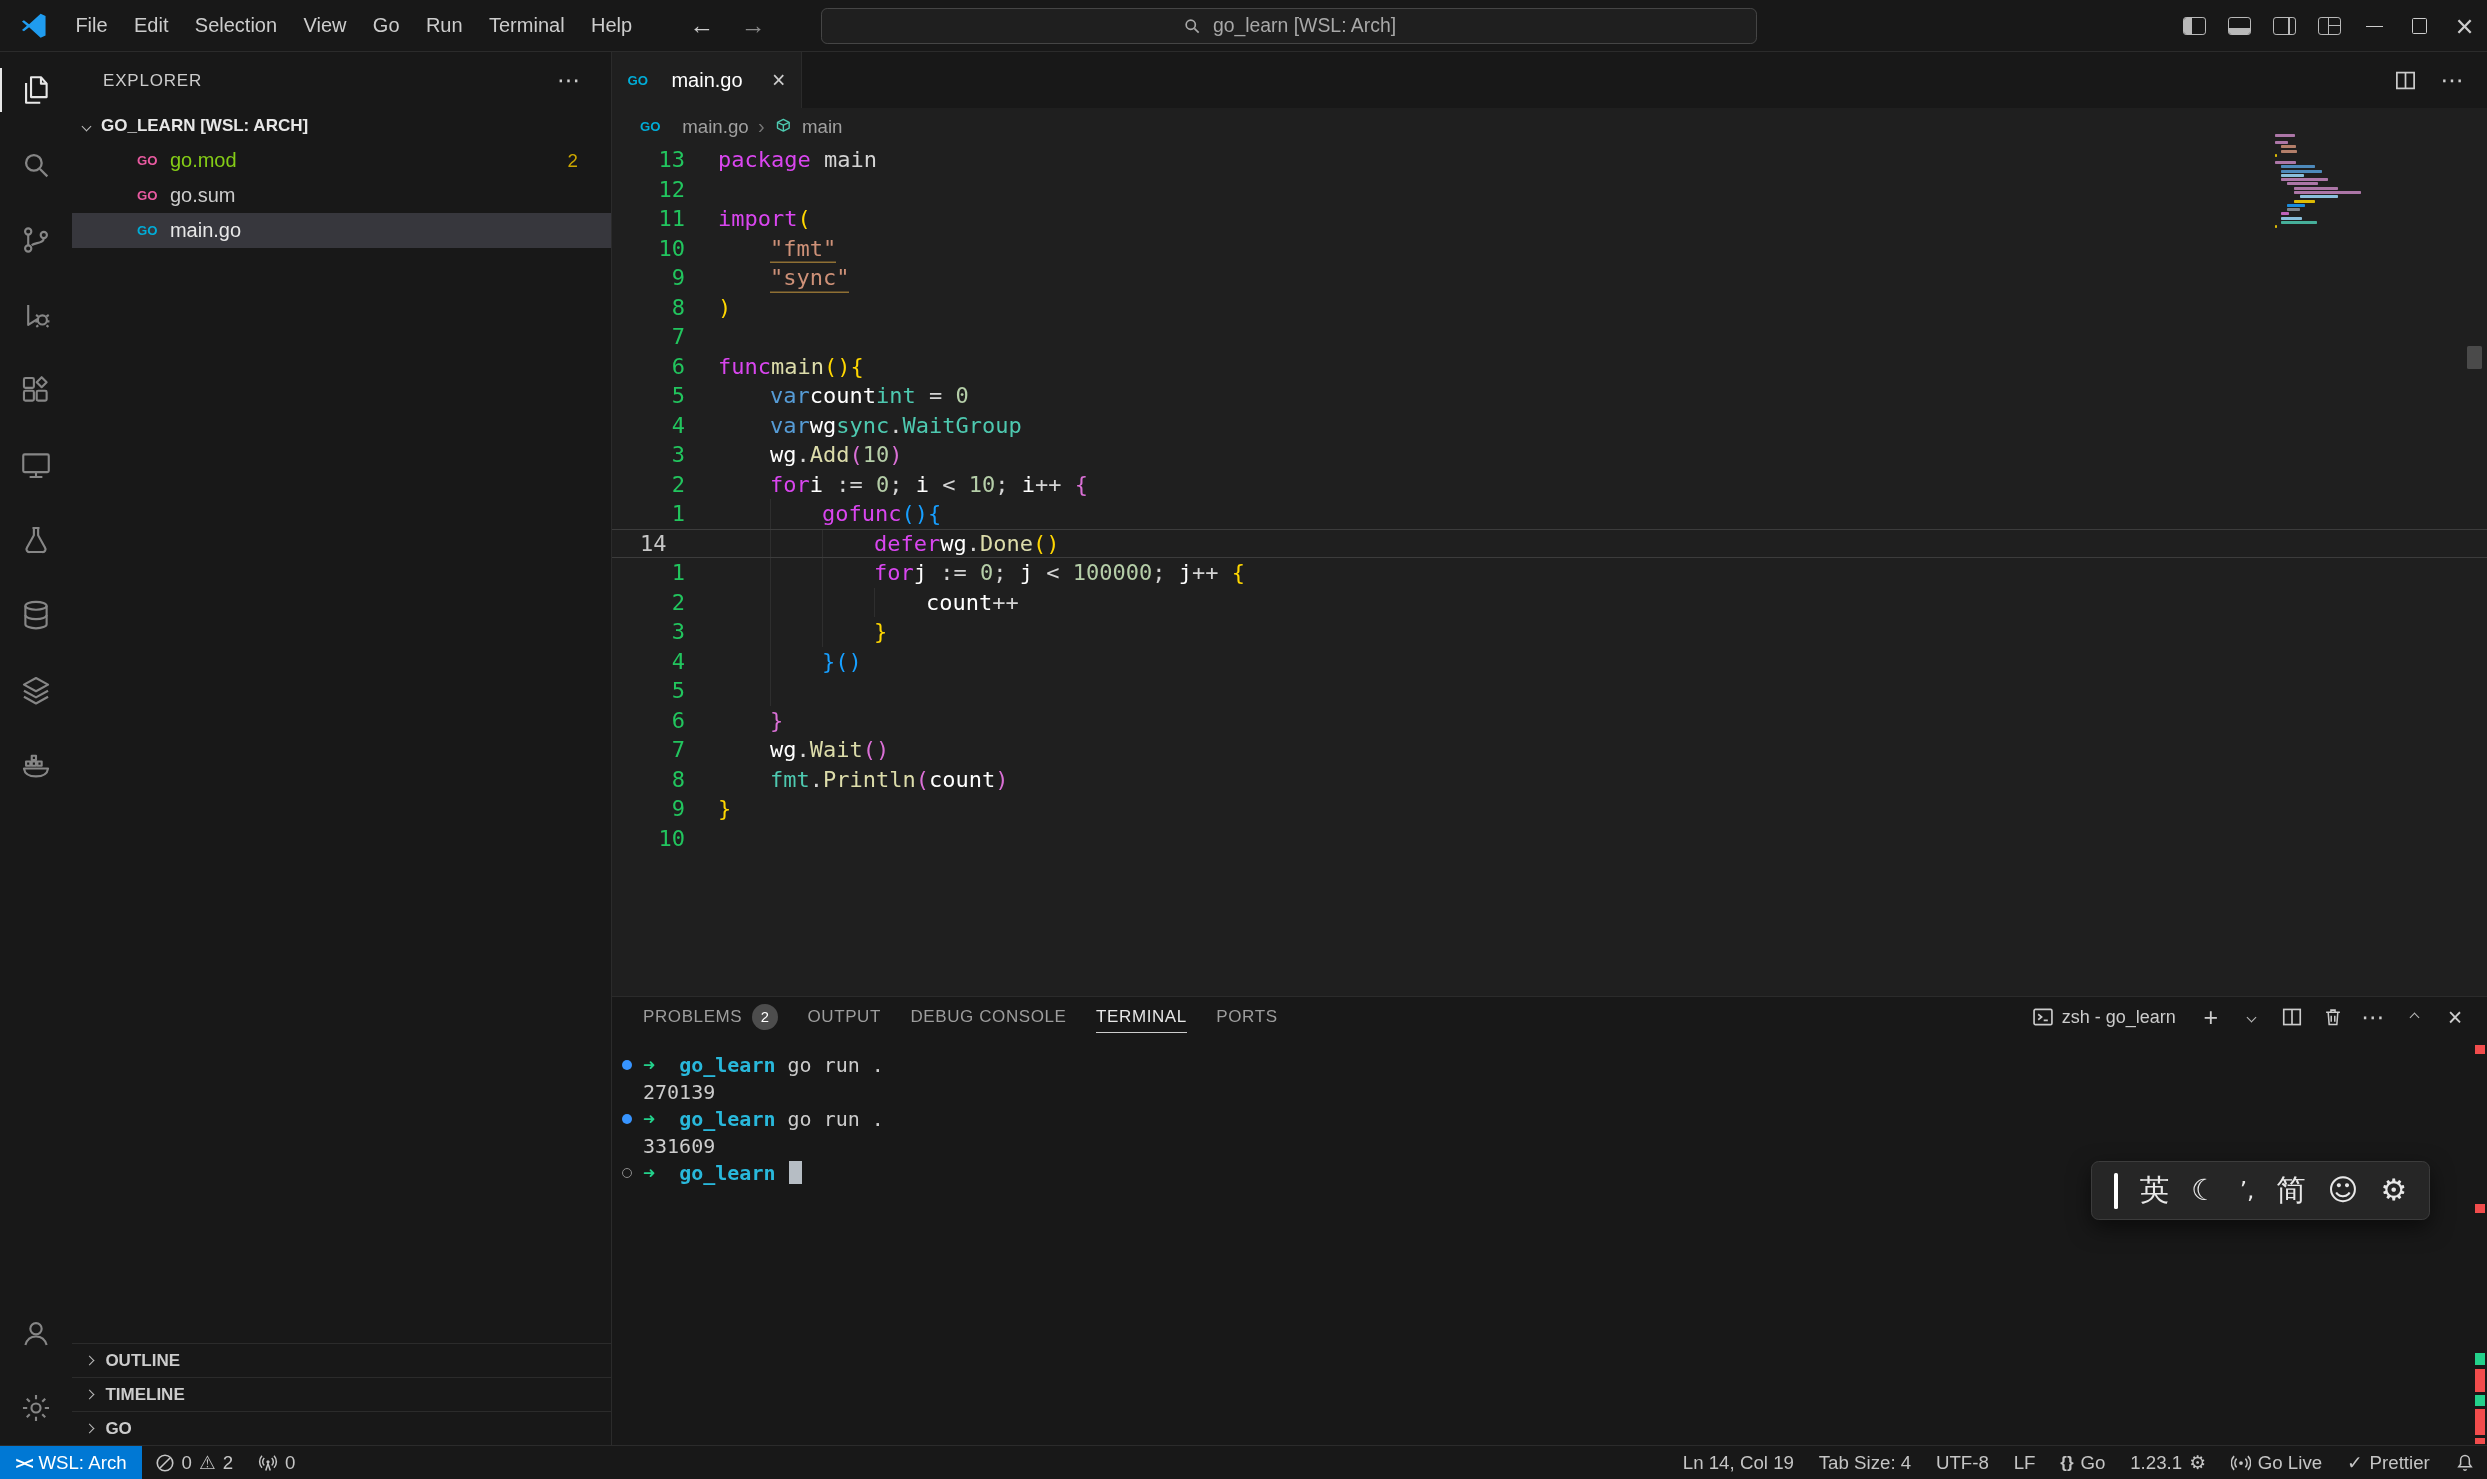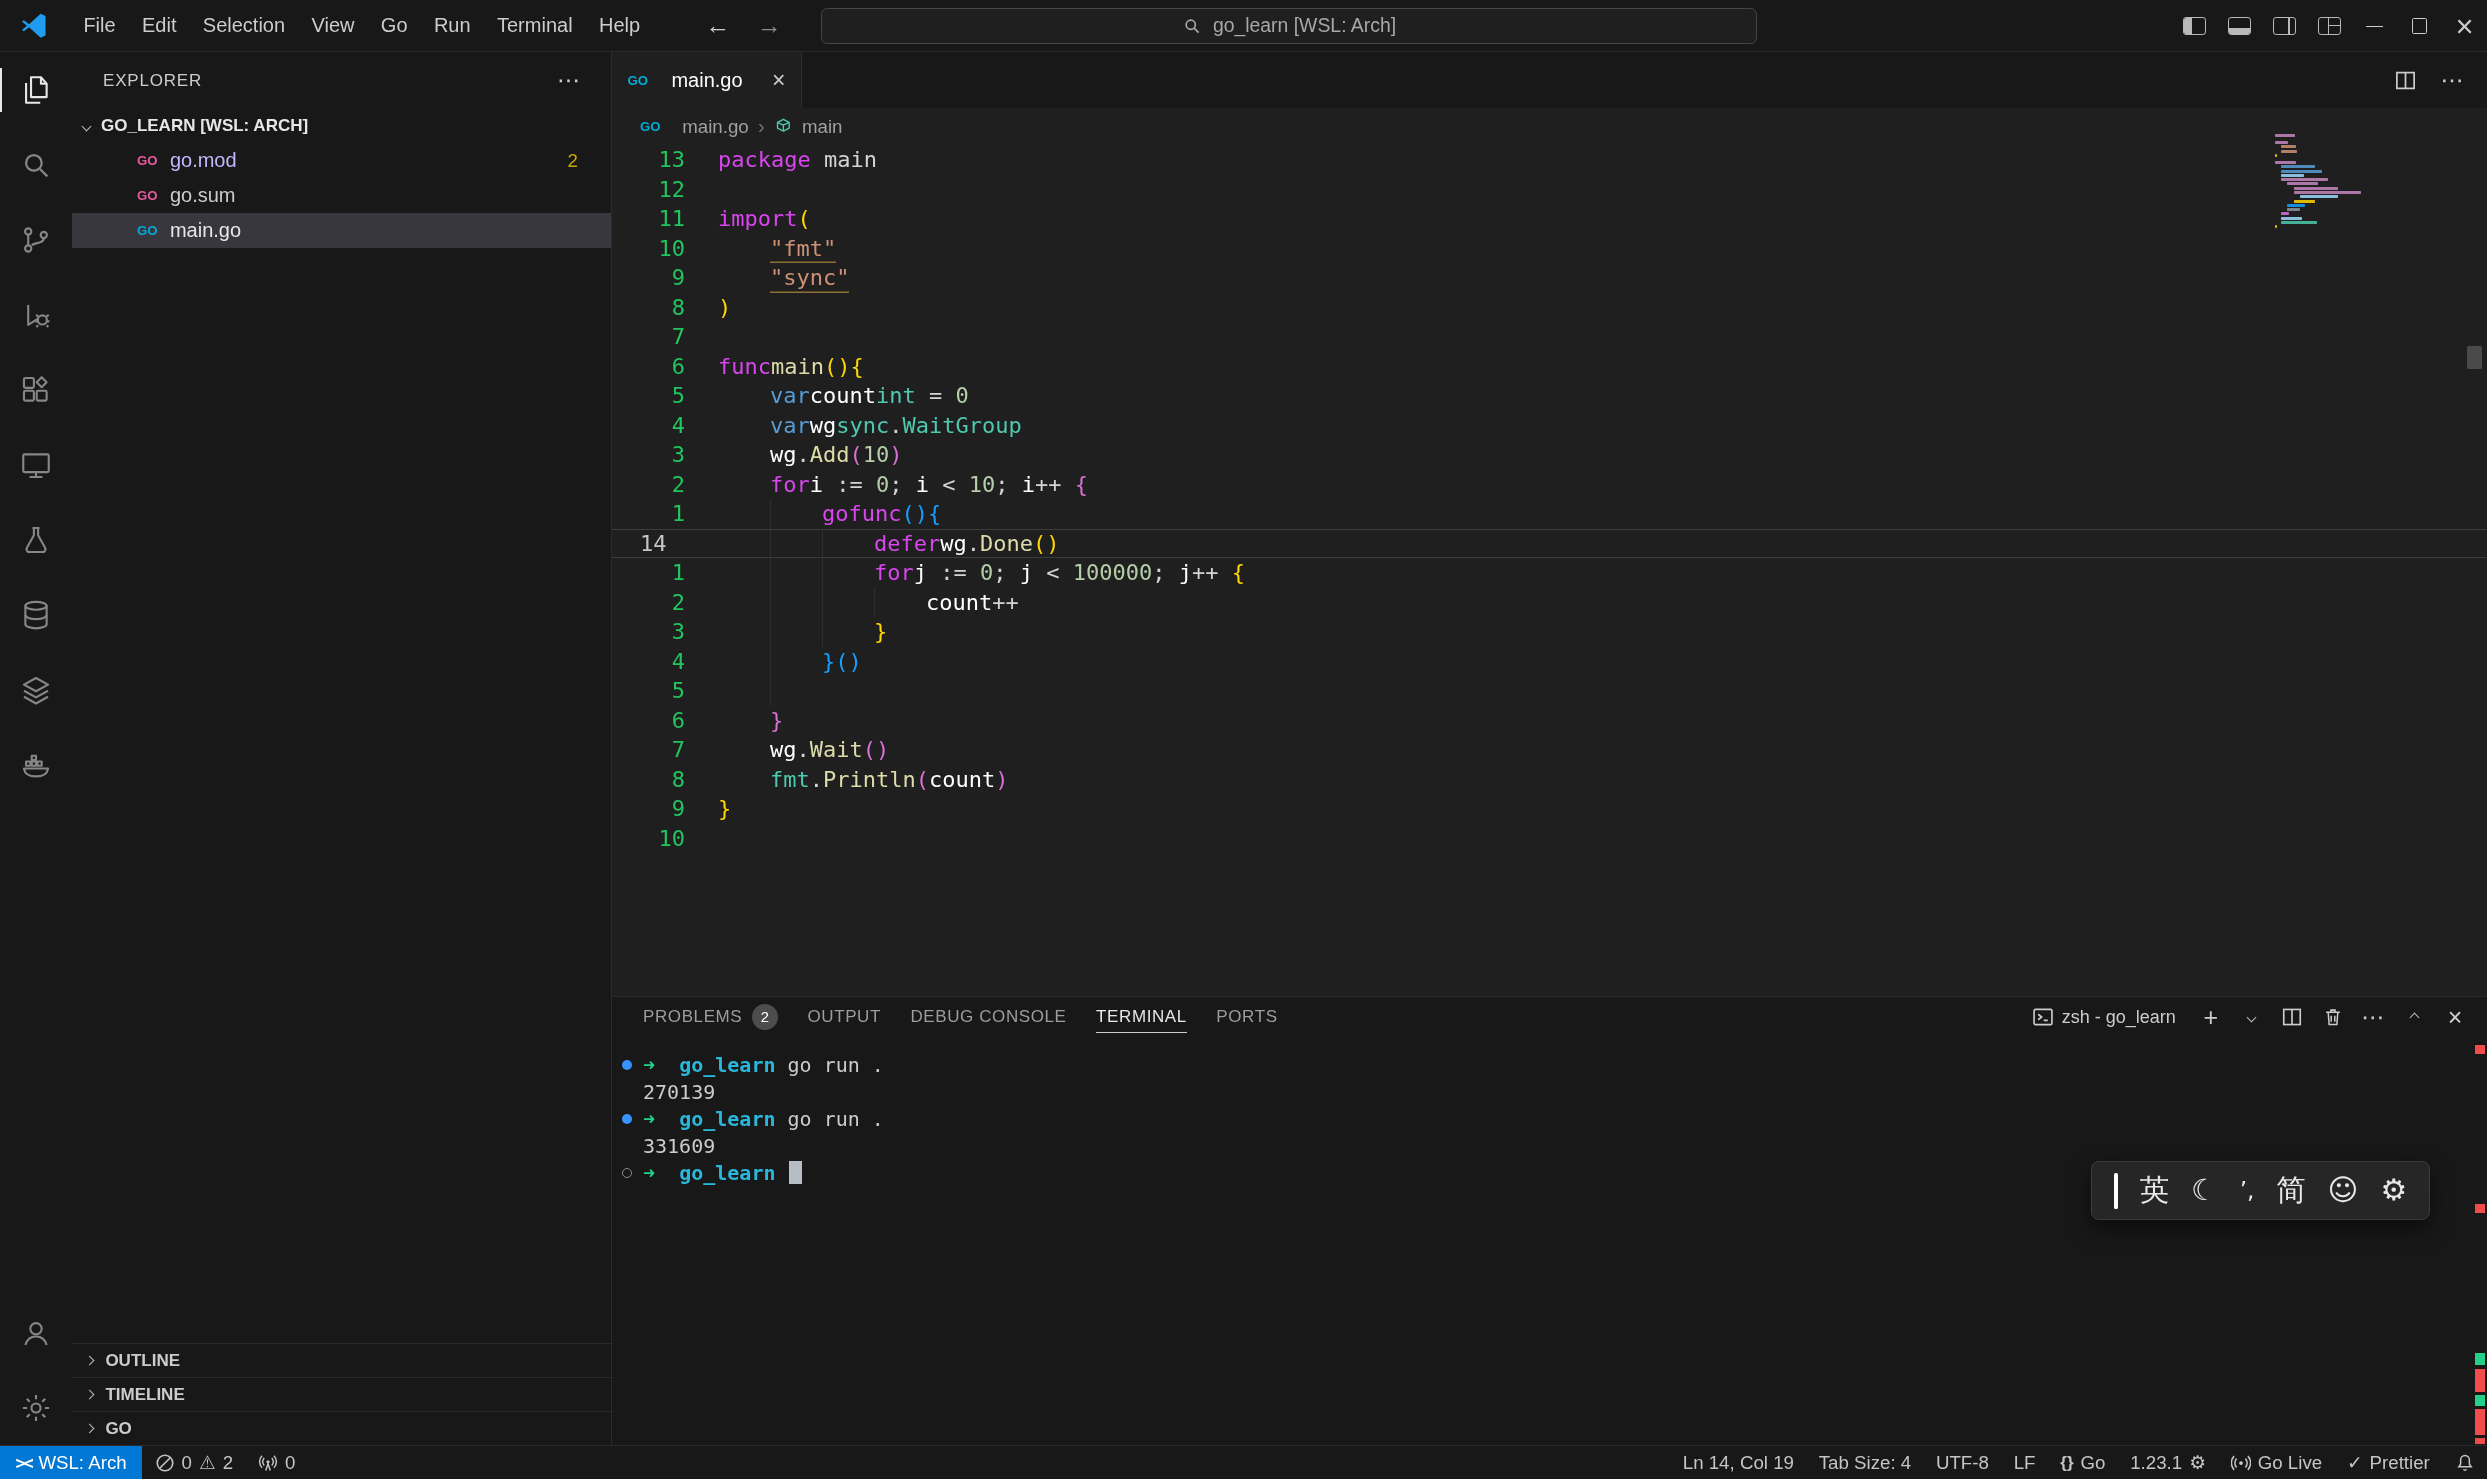--- a/index.html
+++ b/index.html
@@ -2,21 +2,21 @@
 <html style="font-size:12.4px"><head>
 <meta charset="utf-8">
 <style>
   * { margin:0; padding:0; box-sizing:border-box; }
   html,body { width:2487px; height:1480px; background:#1f1f1f; overflow:hidden;
               font-family:"Liberation Sans",sans-serif; color:#cccccc; position:relative; }
   svg { display:block; }
 
   
   .titlebar { position:absolute; left:0; top:0; right:0; height:52px; background:#181818;
-              border-bottom:0.8px solid #2b2b2b; display:flex; align-items:center; z-index:6;gap:8px; }
+              border-bottom:0.8px solid #2b2b2b; display:flex; align-items:center; z-index:6; }
   .logo { margin:0 14px 0 18.7px; }
   .menus { display:flex; height:100%; }
   .menu-item { padding:0 13.2px; font-size:20px; color:#cccccc; display:flex; align-items:center; }
   .nav-arrows { display:flex; gap:26.4px; margin-left:44px; font-size:25px; }
   .nav-back { color:#cccccc; } .nav-fwd { color:#8a8a8a; }
   .command-center { position:absolute; left:821px; top:7.8px; width:936px; height:36px;
               background:#1f1f1f; border:0.8px solid #454545; border-radius:6.2px; display:flex;
               align-items:center; justify-content:center; gap:11px; color:#a8a8a8; font-size:19.4px; }
   .win-controls { position:absolute; right:0; top:0; height:52px; display:flex; align-items:center; }
   .wbtn { width:45px; height:52px; display:flex; align-items:center; justify-content:center; color:#cccccc; }
@@ -306,21 +306,21 @@
     <span class="sp"></span>
     <span class="ellipsis">⋯</span>
   </div>
   <div class="tree-root">
     <span class="chev down"></span>
     <span>GO_LEARN [WSL: ARCH]</span>
   </div>
   <div id="file-list">
       <div class="file-row">
         <span class="go-ic" style="color: rgb(232, 90, 160);">GO</span>
-        <span style="color: #c4b5fd;">go.mod</span>
+        <span style="color: #84cc16;">go.mod</span>
         <span class="file-badge">2</span>
       </div>
       <div class="file-row">
         <span class="go-ic" style="color: rgb(232, 90, 160);">GO</span>
         <span style="color: rgb(204, 204, 204);">go.sum</span>
       </div>
       <div class="file-row selected">
         <span class="go-ic" style="color: rgb(0, 172, 215);">GO</span>
         <span style="color: rgb(231, 231, 231);">main.go</span>
       </div>

